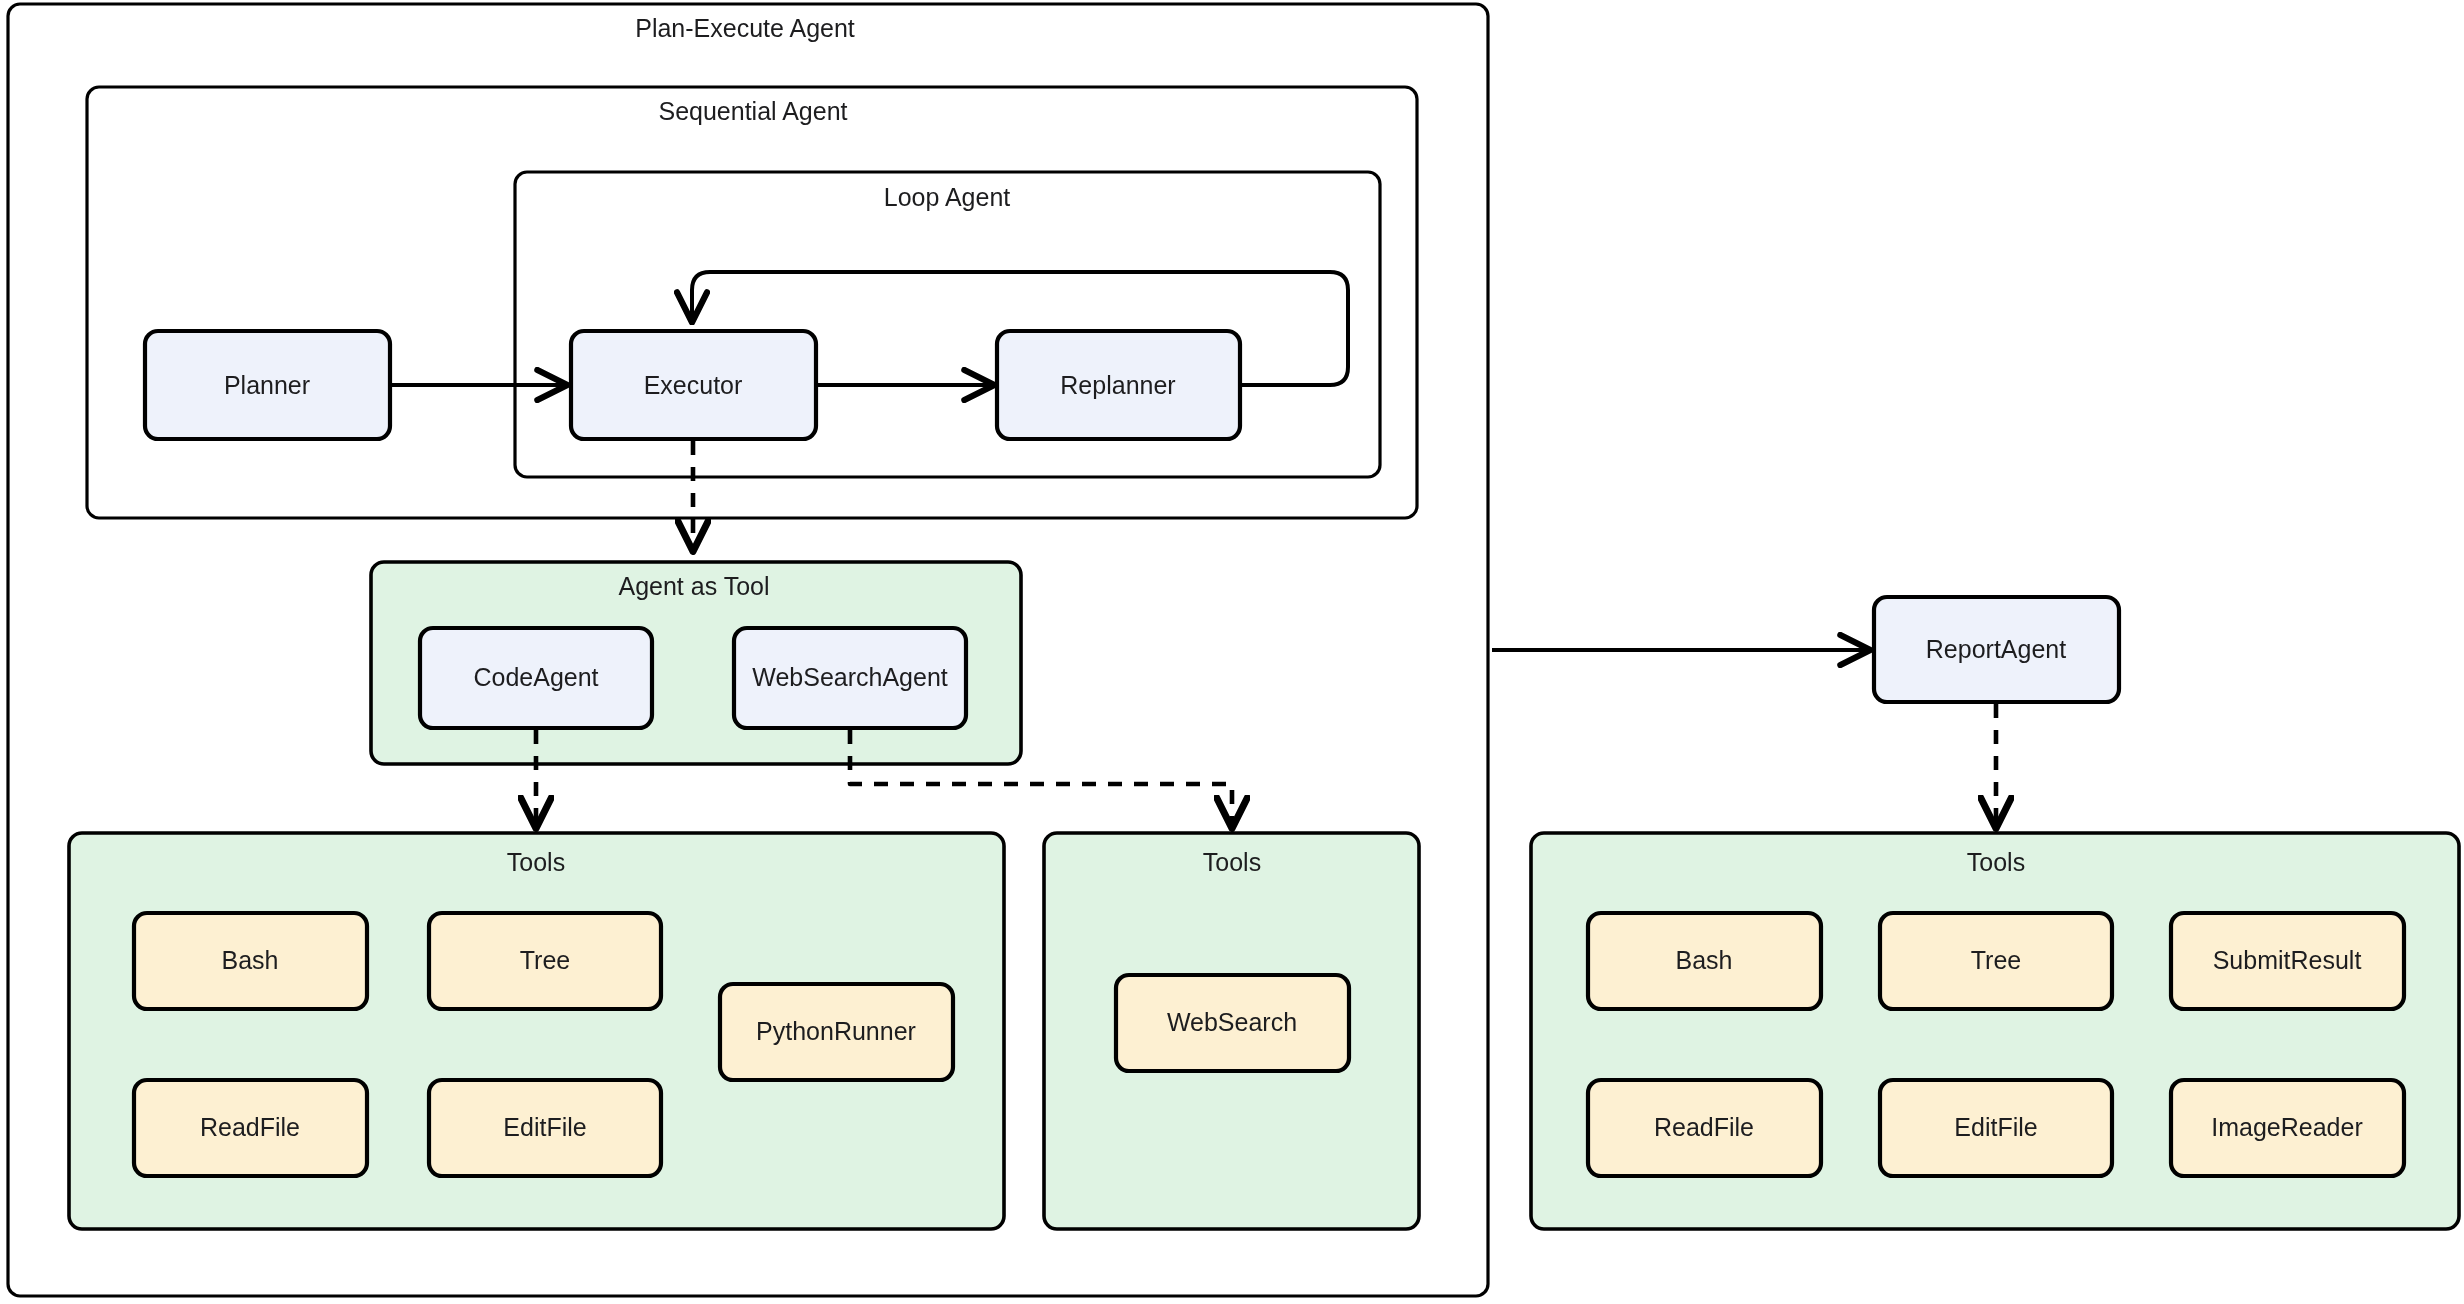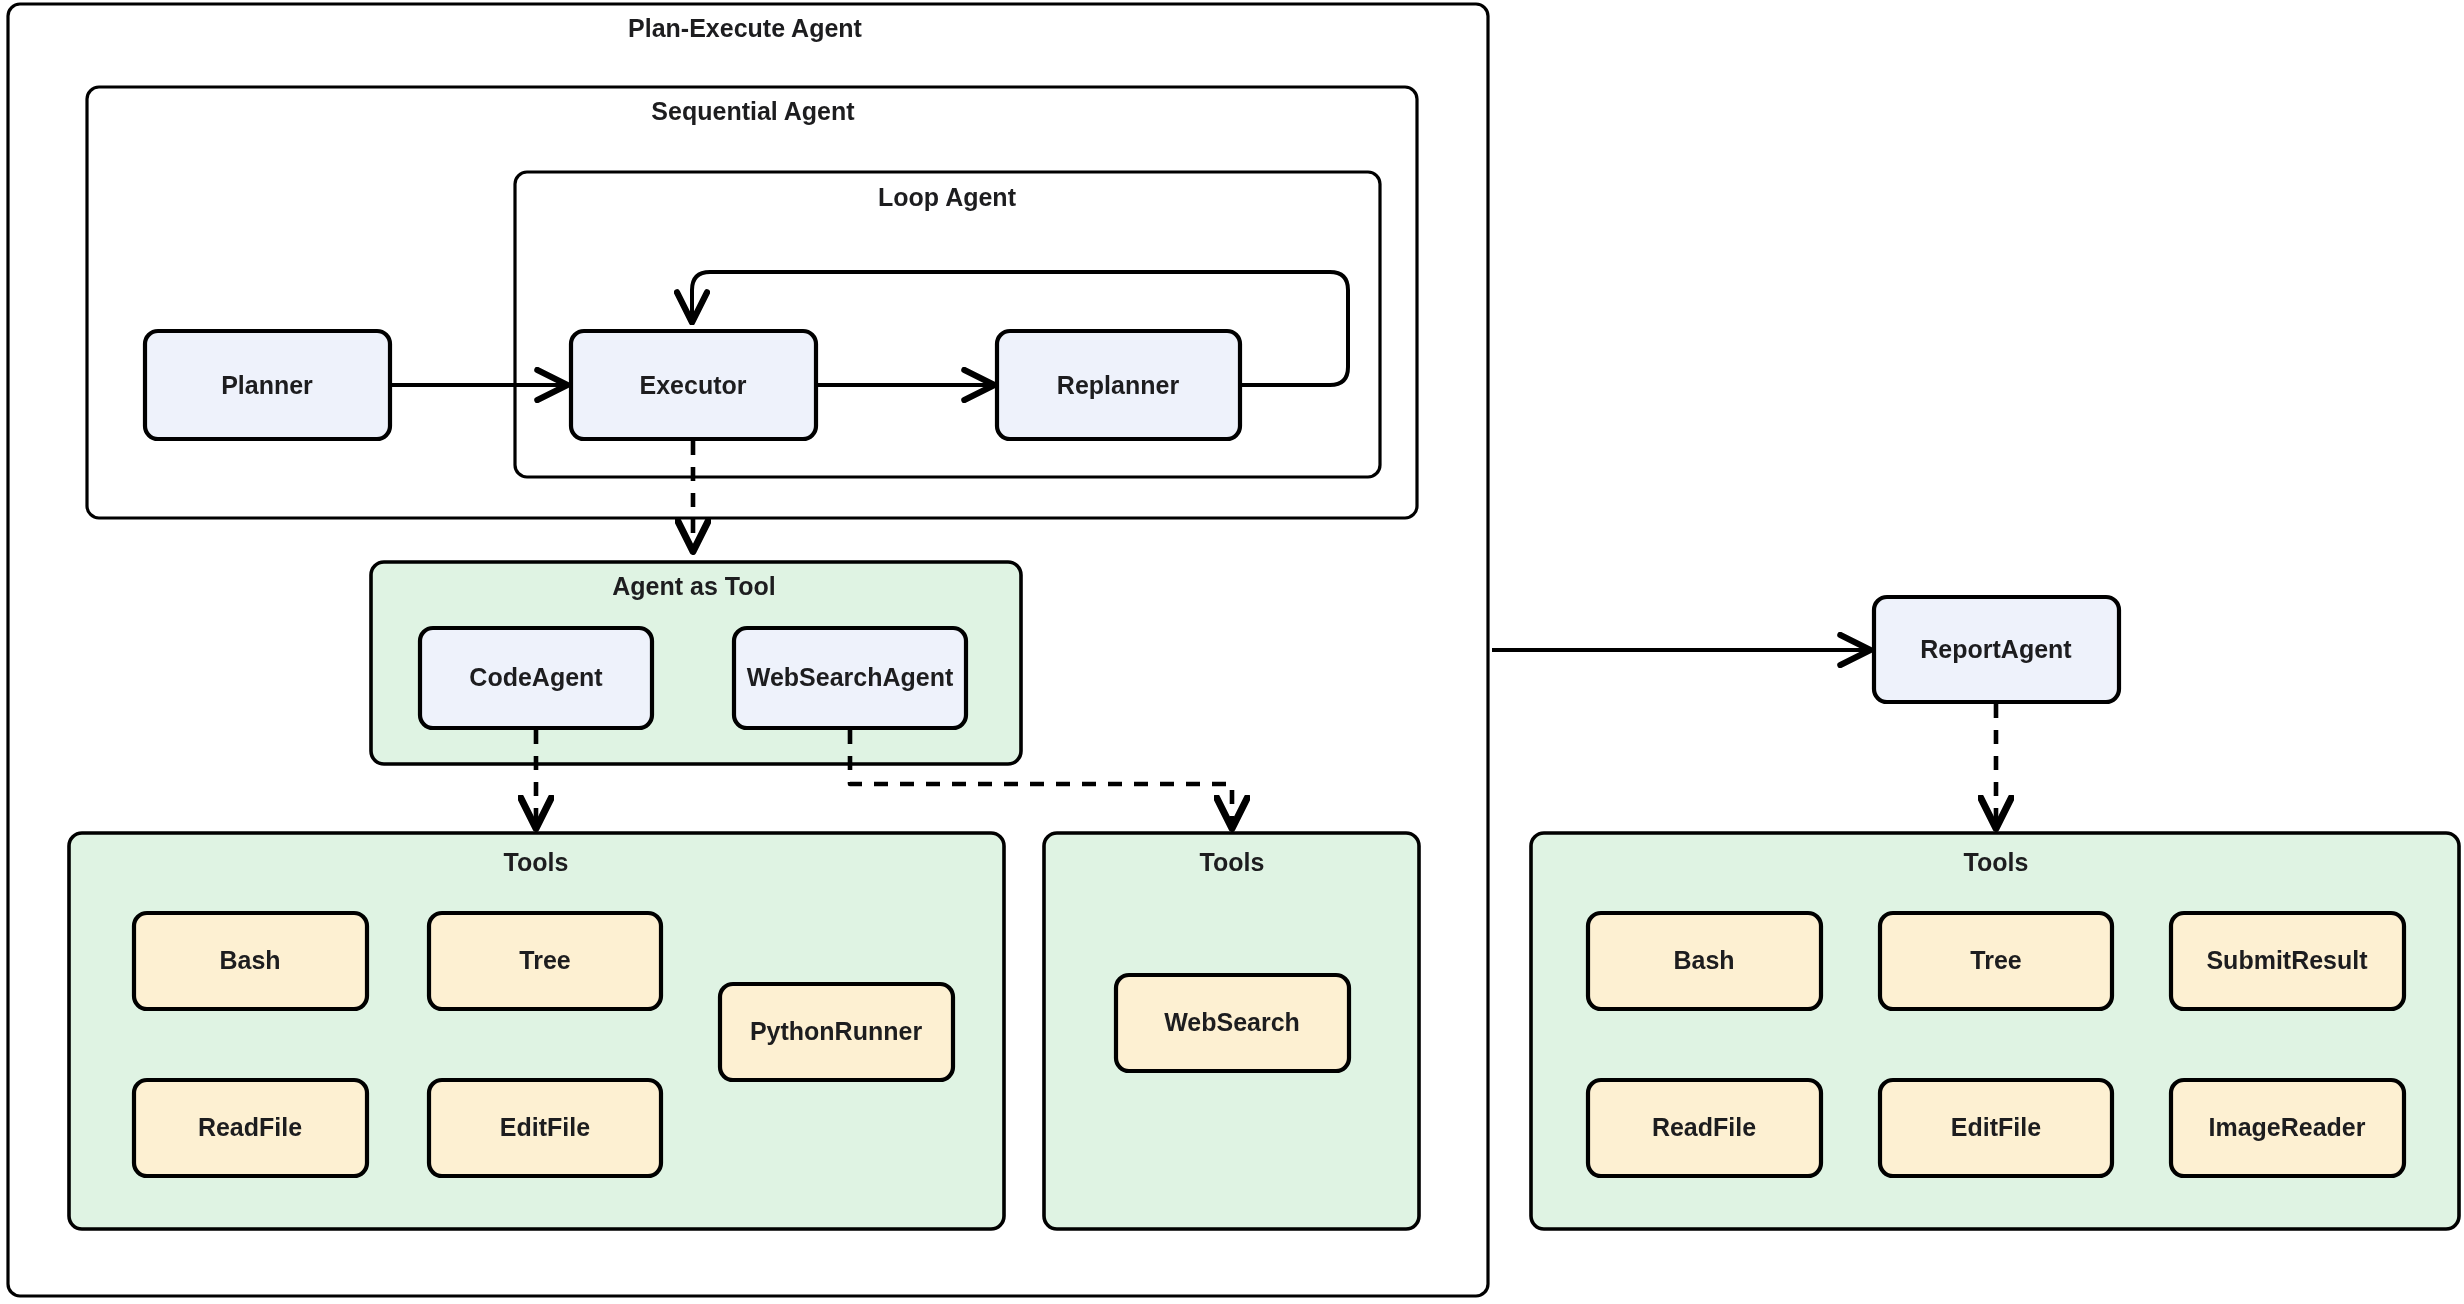--- a/index.html
+++ b/index.html
@@ -9,21 +9,20 @@
   }
   body {
     font-family: "Liberation Sans", sans-serif;
   }
   #canvas {
     position: relative;
     width: 2464px;
     height: 1304px;
     background: #ffffff;
     overflow: hidden;
-    font-weight: bold;
   }
   svg.diagram {
     position: absolute;
     top: 0;
     left: 0;
     width: 2464px;
     height: 1304px;
     display: block;
   }
   .grp-rect {

